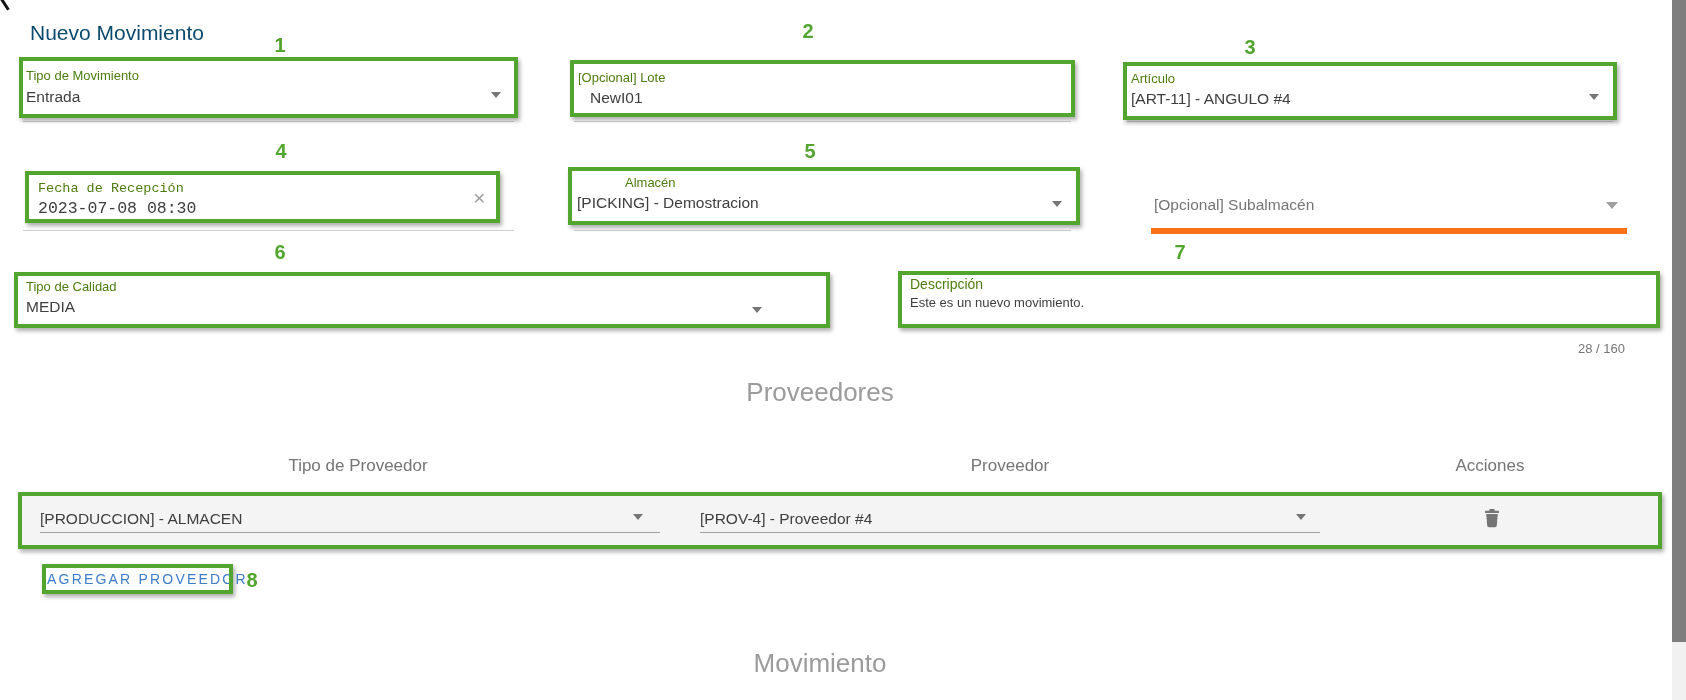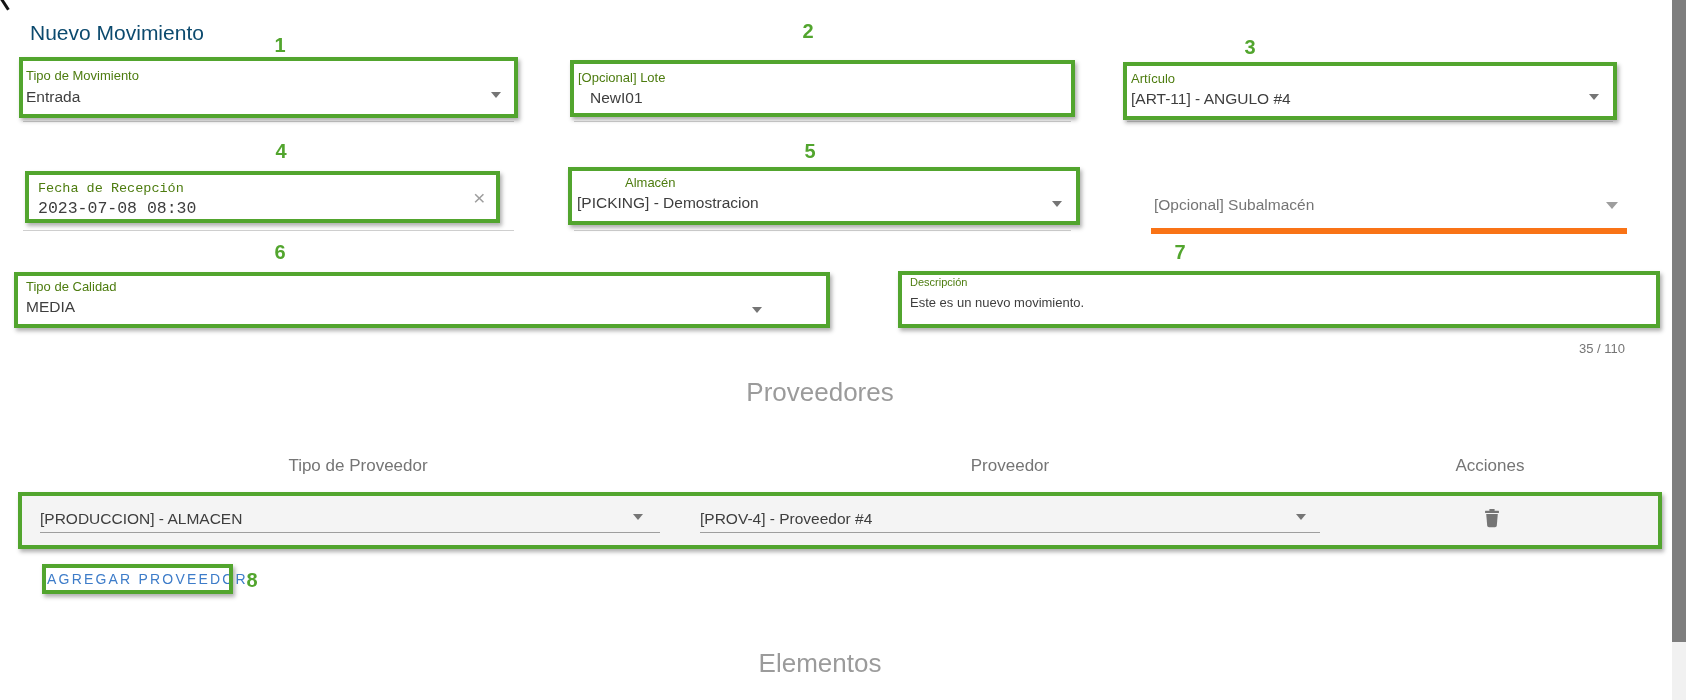--- a/index.html
+++ b/index.html
@@ -87,25 +87,25 @@
     <div class="arrow big" style="left:455px;top:12px;"></div>
   </div>
 
   <div class="field" style="left:18px;top:276px;width:808px;height:48px;">
     <div class="lbl" style="left:8px;top:3px;">Tipo de Calidad</div>
     <div class="val" style="left:8px;top:22px;">MEDIA</div>
     <div class="arrow" style="left:734px;top:31px;"></div>
   </div>
 
   <div class="field" style="left:902px;top:275px;width:754px;height:49px;">
-    <div class="lbl" style="left:8px;top:1px;font-size:11px;">Descripción</div>
+    <div class="lbl" style="left:8px;top:1px;font-size:14px;">Descripción</div>
     <div class="val" style="left:8px;top:20px;font-size:13px;">Este es un nuevo movimiento.</div>
   </div>
 
-  <div class="counter">35 / 110</div>
+  <div class="counter">28 / 160</div>
 
   <div class="heading" style="left:820px;top:392px;">Proveedores</div>
 
   <div class="thead" style="left:358px;top:466px;">Tipo de Proveedor</div>
   <div class="thead" style="left:1010px;top:466px;">Proveedor</div>
   <div class="thead" style="left:1490px;top:466px;">Acciones</div>
 
   <div class="rowbg"></div>
 
   <div class="rowsel" style="left:40px;top:505px;width:620px;height:27px;">
@@ -123,21 +123,21 @@
       <svg width="16" height="20" viewBox="0 0 16 20">
         <path fill="#757575" d="M2.2 6h11.6l-1 11.6c-.1 1-.9 1.7-1.9 1.7H5.1c-1 0-1.8-.7-1.9-1.7L2.2 6z"></path>
         <rect x="1" y="2.8" width="14" height="2.2" rx="0.4" fill="#757575"></rect>
         <rect x="5.4" y="1" width="5.2" height="2.2" rx="0.4" fill="#757575"></rect>
       </svg>
     </span>
   </div>
 
   <div class="linkbtn">AGREGAR PROVEEDOR</div>
 
-  <div class="heading" style="left:820px;top:663px;">Elementos</div>
+  <div class="heading" style="left:820px;top:663px;">Movimiento</div>
 
   <div class="annbox" style="left:19px;top:57px;width:499px;height:61px;"></div>
   <div class="annbox" style="left:570px;top:60px;width:505px;height:57px;"></div>
   <div class="annbox" style="left:1123px;top:62px;width:494px;height:58px;"></div>
   <div class="annbox" style="left:25px;top:171px;width:475px;height:52px;"></div>
   <div class="annbox" style="left:568px;top:167px;width:512px;height:58px;"></div>
   <div class="annbox" style="left:14px;top:272px;width:816px;height:56px;"></div>
   <div class="annbox" style="left:898px;top:271px;width:762px;height:57px;"></div>
   <div class="annbox" style="left:18px;top:492px;width:1644px;height:57px;"></div>
   <div class="annbox" style="left:42px;top:564px;width:191px;height:30px;"></div>

